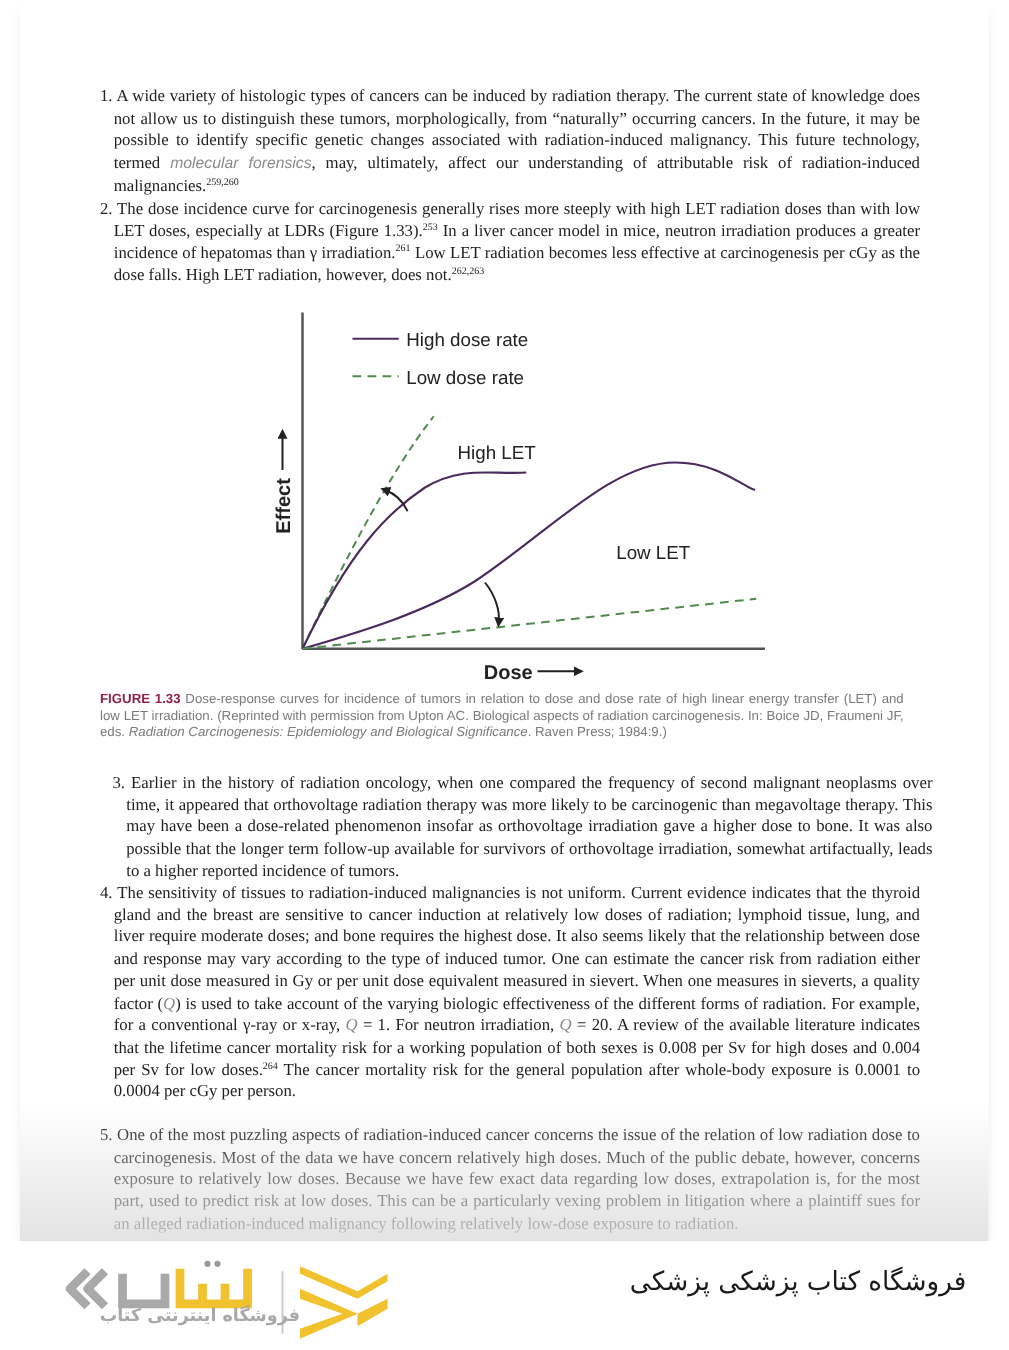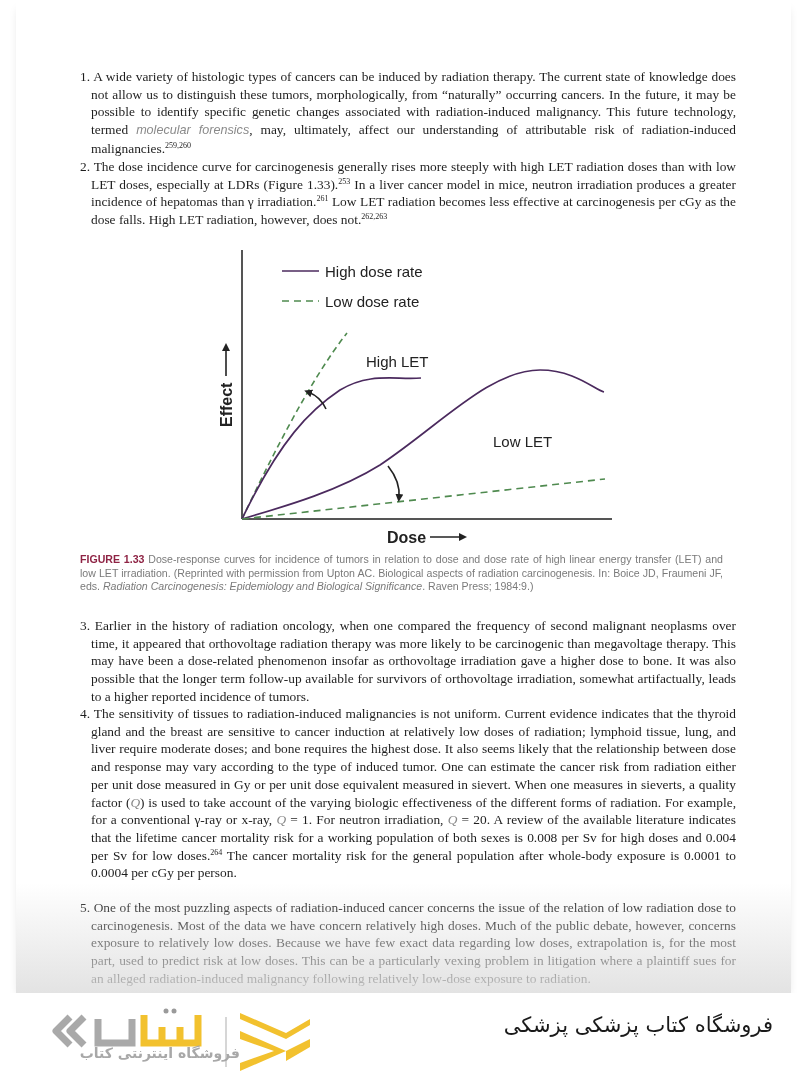--- a/index.html
+++ b/index.html
@@ -27,21 +27,21 @@
   }
   .list-item .num { display: inline; }
   .list-item sup { font-size: 8px; line-height: 0; vertical-align: 5px; }
   .list-item em.term {
     font-family: "Liberation Sans", "DejaVu Sans", sans-serif;
     font-style: italic; color: #8a8a8a; font-size: 12.6px;
   }
   .list-item i.q { font-style: italic; color: #888; }
   #item1 { top: 68px; }
   #item2 { top: 158px; }
-  #item3 { top: 617px; }
+  #item3 { top: 617px; margin-left: 10px; }
   #item4 { top: 705px; }
   #item5 { top: 899px; }
 
   .figure { position: absolute; left: 200px; top: 240px; width: 430px; height: 310px; }
   .figure svg { position: absolute; left: 0; top: 0; }
   .fig-text { font-family: "Liberation Sans", "DejaVu Sans", sans-serif; fill: #222; }
 
   .caption {
     position: absolute; left: 80px; top: 553px; width: 643px;
     font-family: "Liberation Sans", "DejaVu Sans", sans-serif;

